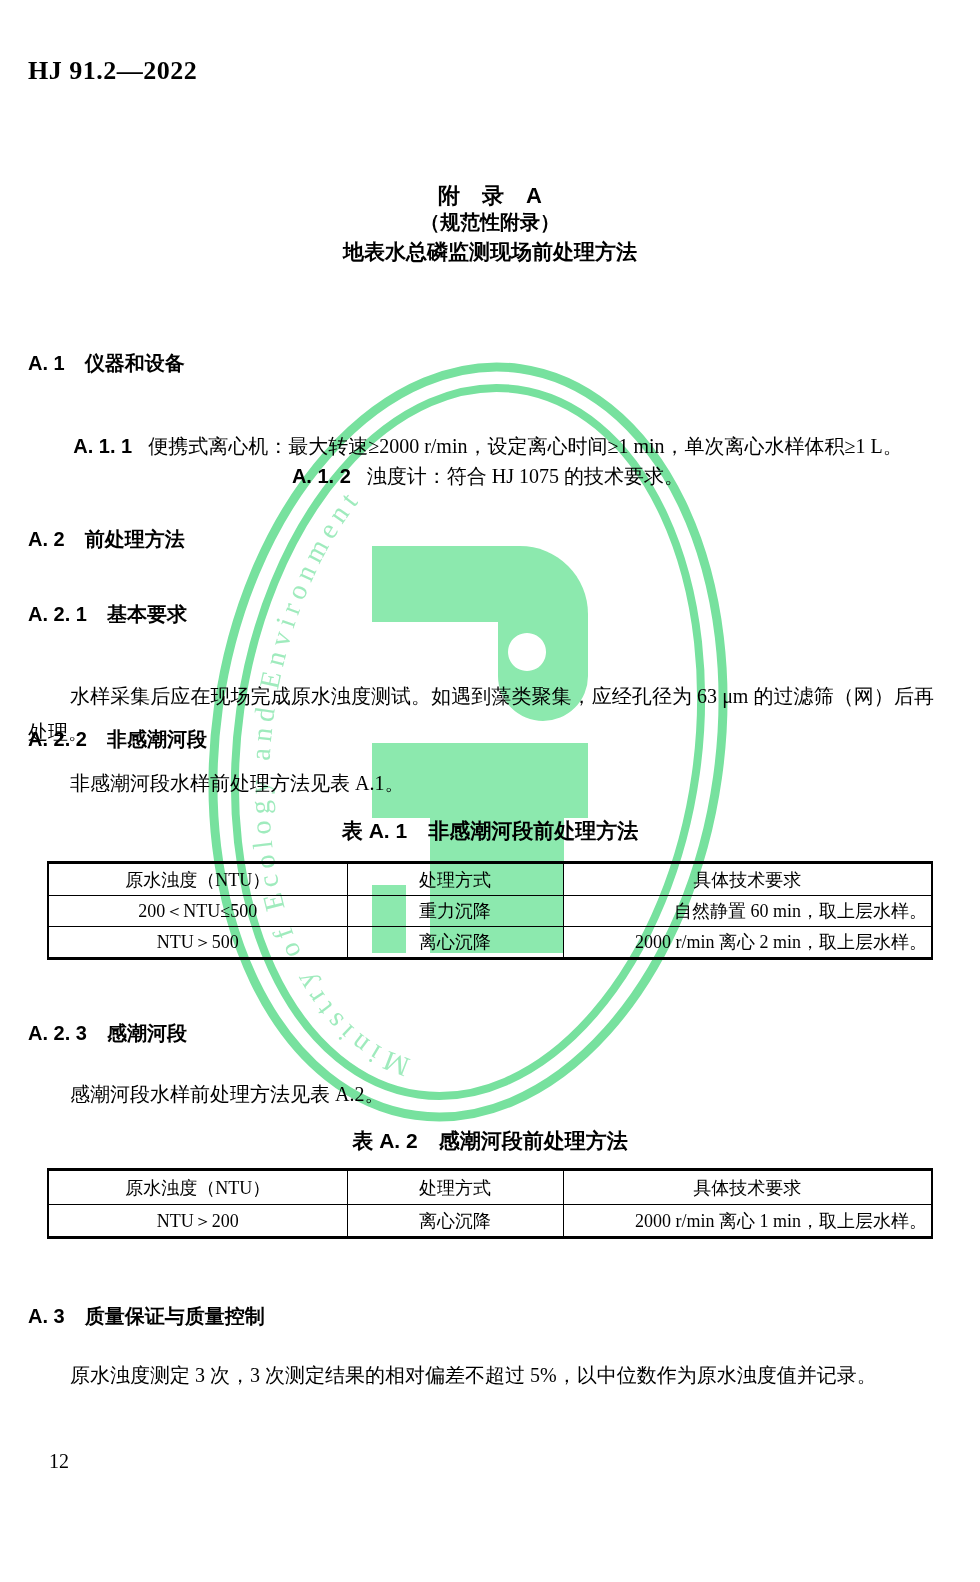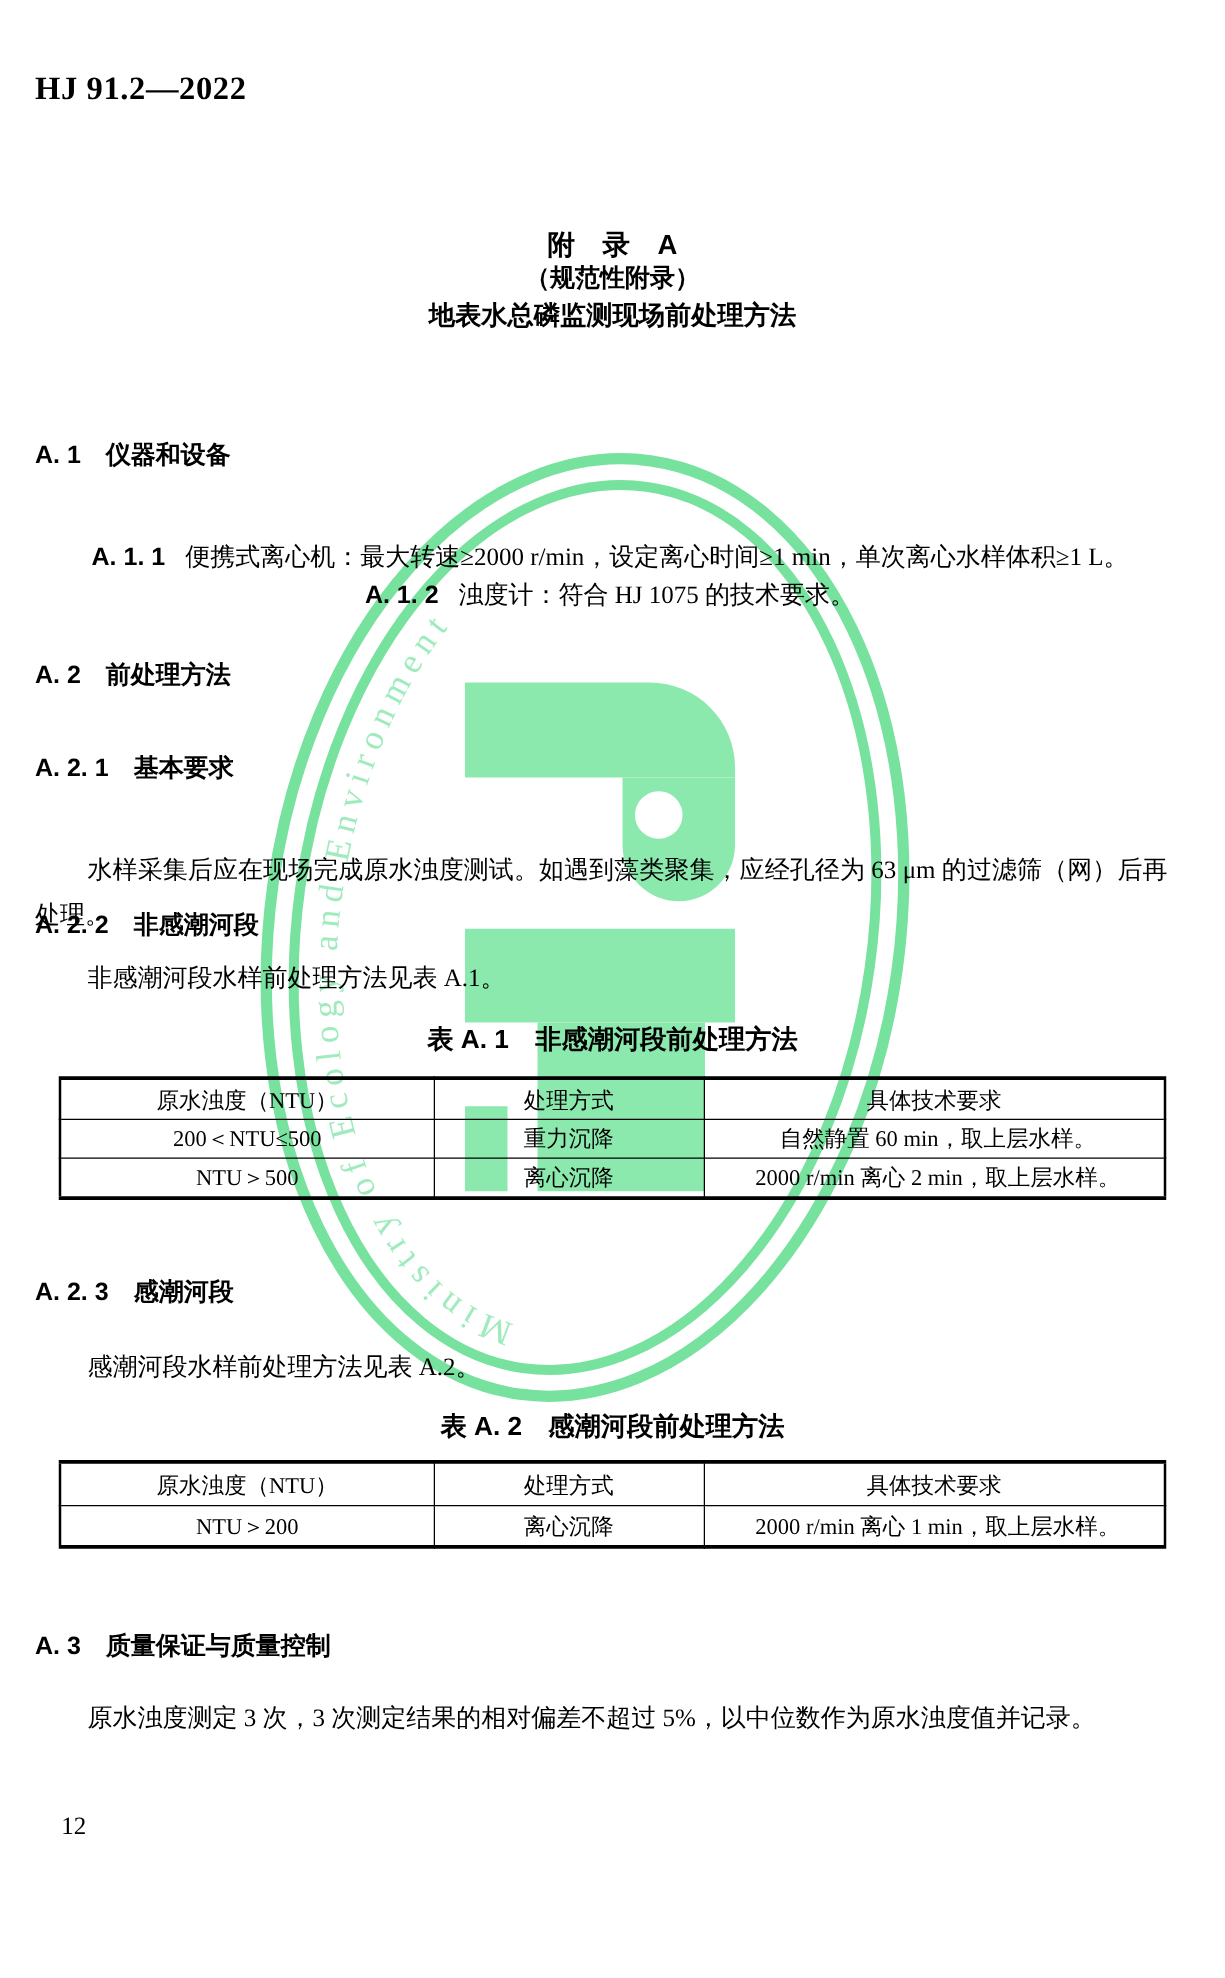--- a/index.html
+++ b/index.html
@@ -23,21 +23,21 @@
   .caption { left:0; width:980px; text-align:center; font-family:"Liberation Sans",sans-serif; font-weight:bold; font-size:21px; }
   table.std { border-collapse:collapse; table-layout:fixed; width:884px; background:transparent;
     border-top:3px solid #000; border-bottom:3px solid #000; border-left:2px solid #000; border-right:2px solid #000;
     font-size:18px; }
   table.std th, table.std td {
     border-bottom:1.5px solid #000; border-right:1.2px solid #000;
     font-weight:normal; text-align:center; padding:0 4px; background:transparent;
   }
   table.std th:last-child, table.std td:last-child { border-right:none; }
   table.std tr:last-child td { border-bottom:none; }
-  table.std td.left { text-align:center; padding-left:10px; }
+  table.std td.left { text-align:right; padding-left:10px; }
   .tbl1 { left:47px; top:861px; }
   .tbl1 th { height:31px; } .tbl1 td { height:30px; }
   .tbl2 { left:47px; top:1168px; }
   .tbl2 th { height:33px; } .tbl2 td { height:31px; }
   .page-number { left:49px; top:1450px; font-size:20px; }
 </style>
 </head>
 <body>
 
 <div class="page">

